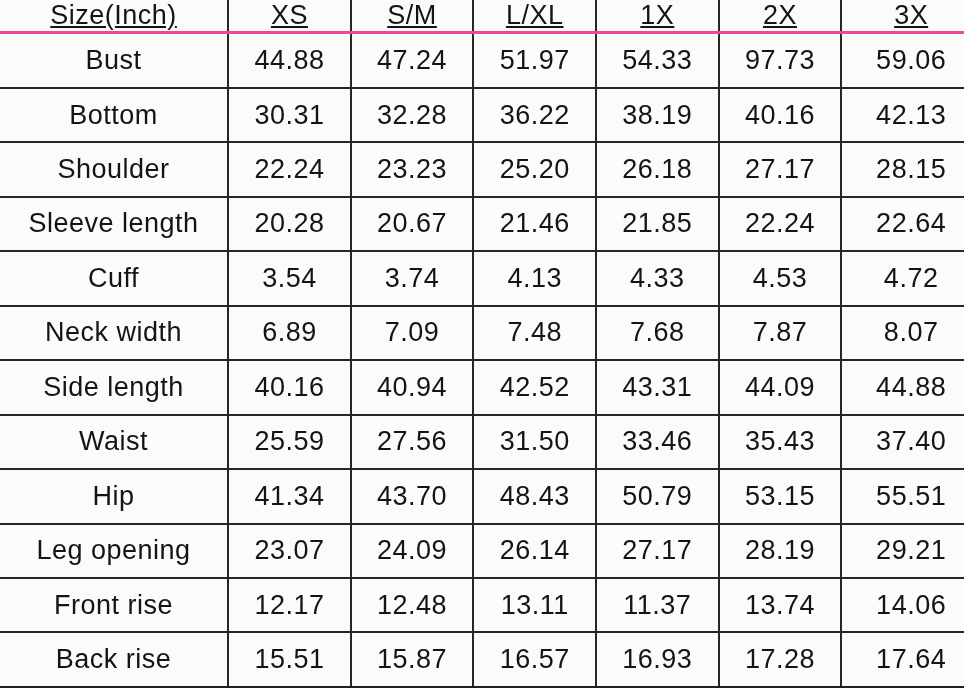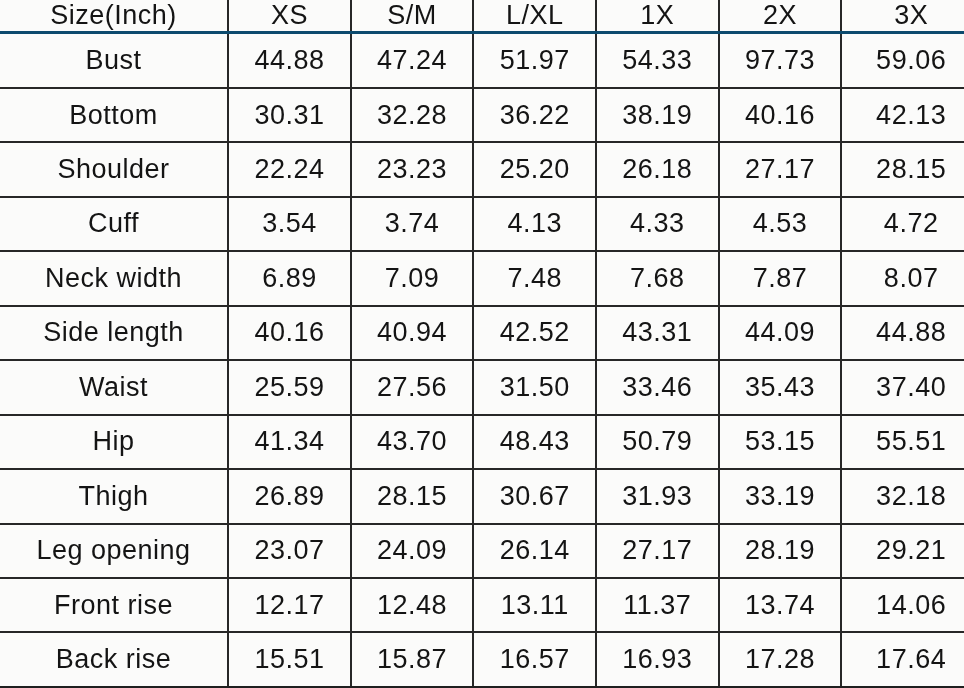--- a/index.html
+++ b/index.html
@@ -24,21 +24,21 @@
     vertical-align: middle;
     font-family: "Liberation Sans", sans-serif;
     font-size: 27px;
     font-weight: normal;
     color: #141414;
     letter-spacing: 0.5px;
     white-space: nowrap;
     overflow: hidden;
   }
   
-  thead th { border-top: 0; border-bottom: 3px solid #0c4a6e; }
+  thead th { border-top: 0; border-bottom: 3px solid #ec4899; text-decoration: underline; }
   th:first-child, td:first-child { border-left: 0; }
   th:last-child, td:last-child { border-right: 0; padding-left: 16px; }
   tbody tr:last-child td { border-bottom: 2px solid #1f1f1f; }
   col.label-col { width: 228px; }
   col.size-col { width: 122.6px; }
 </style>
 </head>
 <body>
 
 <table class="size-chart">
@@ -84,20 +84,29 @@
       <tr>
         <td>Shoulder</td>
         <td>22.24</td>
         <td>23.23</td>
         <td>25.20</td>
         <td>26.18</td>
         <td>27.17</td>
         <td>28.15</td>
       </tr>
       <tr>
+        <td>Sleeve length</td>
+        <td>20.28</td>
+        <td>20.67</td>
+        <td>21.46</td>
+        <td>21.85</td>
+        <td>22.24</td>
+        <td>22.64</td>
+      </tr>
+      <tr>
         <td>Cuff</td>
         <td>3.54</td>
         <td>3.74</td>
         <td>4.13</td>
         <td>4.33</td>
         <td>4.53</td>
         <td>4.72</td>
       </tr>
       <tr>
         <td>Neck width</td>
@@ -129,29 +138,20 @@
       <tr>
         <td>Hip</td>
         <td>41.34</td>
         <td>43.70</td>
         <td>48.43</td>
         <td>50.79</td>
         <td>53.15</td>
         <td>55.51</td>
       </tr>
       <tr>
-        <td>Thigh</td>
-        <td>26.89</td>
-        <td>28.15</td>
-        <td>30.67</td>
-        <td>31.93</td>
-        <td>33.19</td>
-        <td>32.18</td>
-      </tr>
-      <tr>
         <td>Leg opening</td>
         <td>23.07</td>
         <td>24.09</td>
         <td>26.14</td>
         <td>27.17</td>
         <td>28.19</td>
         <td>29.21</td>
       </tr>
       <tr>
         <td>Front rise</td>

